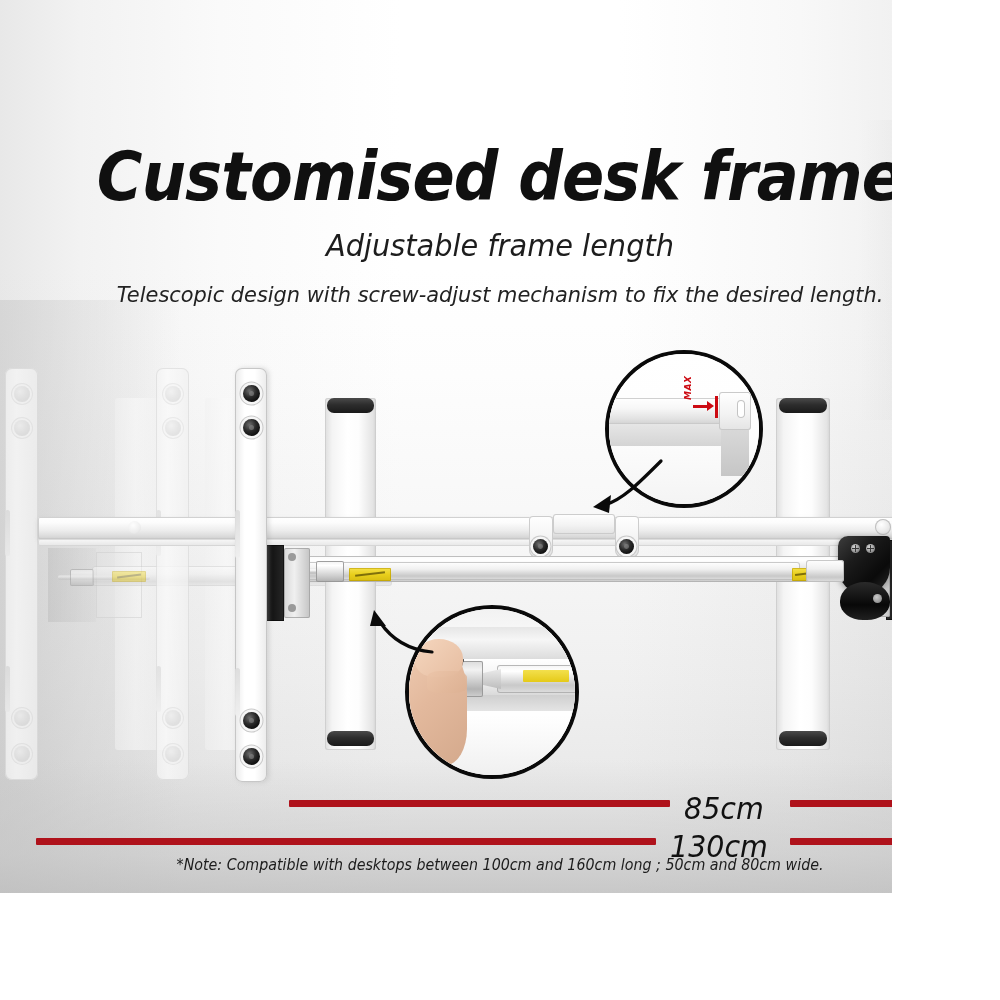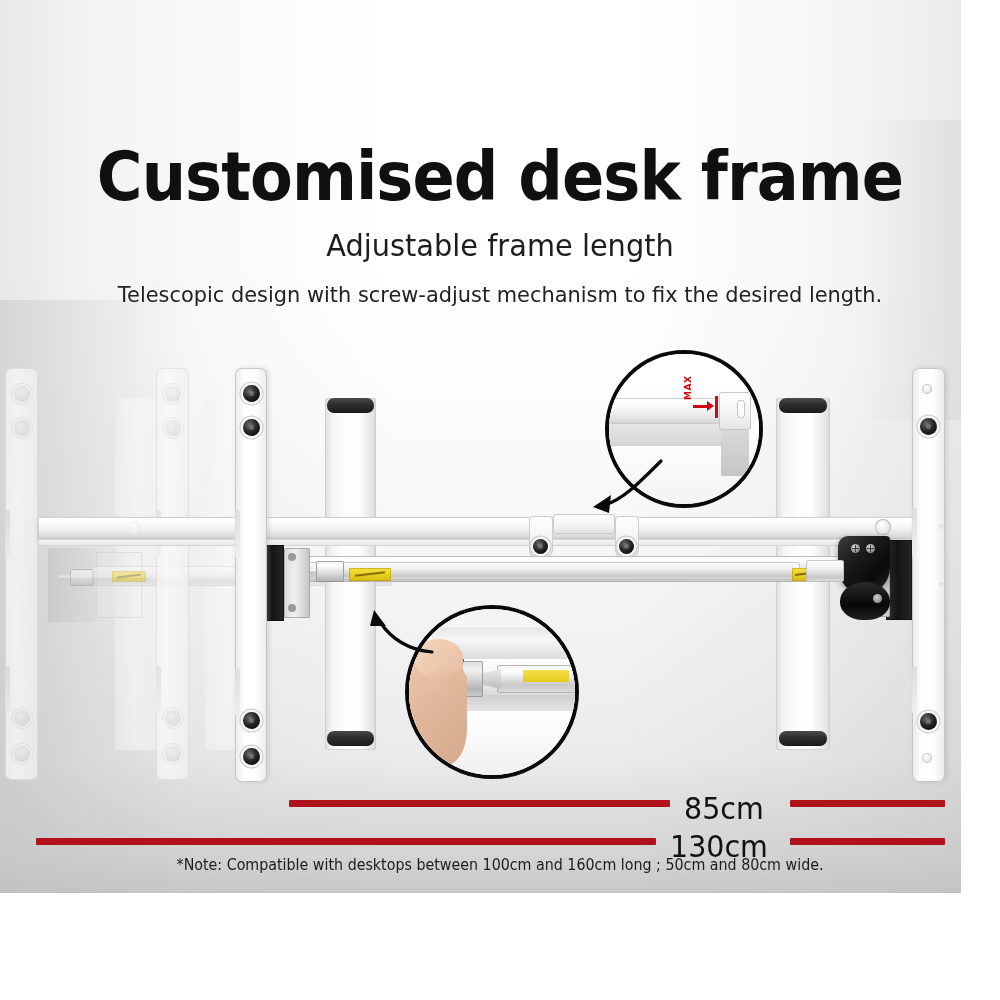--- a/index.html
+++ b/index.html
@@ -3,23 +3,24 @@
 <meta charset="utf-8">
 <title>Customised desk frame</title>
 <style>
   html,body{margin:0;padding:0;}
   body{
     width:1000px;height:1000px;overflow:hidden;
     font-family:"Liberation Sans", sans-serif;
     background:#ffffff;
   }
   #page{
-    position:relative;width:961px;height:1000px;
+    position:relative;width:892px;height:1000px;
     background:#ffffff;
     overflow:hidden;
+    font-style:italic;
   }
 
   
   .bg-wash{
     position:absolute;left:0;top:0;width:1000px;height:893px;
     background:
       linear-gradient(to bottom,
         #ffffff 0%, #ffffff 30%,
         #fdfdfd 42%, #f7f7f7 60%,
         #f0f0f0 76%, #e9e9e9 88%, #e4e4e4 100%),

